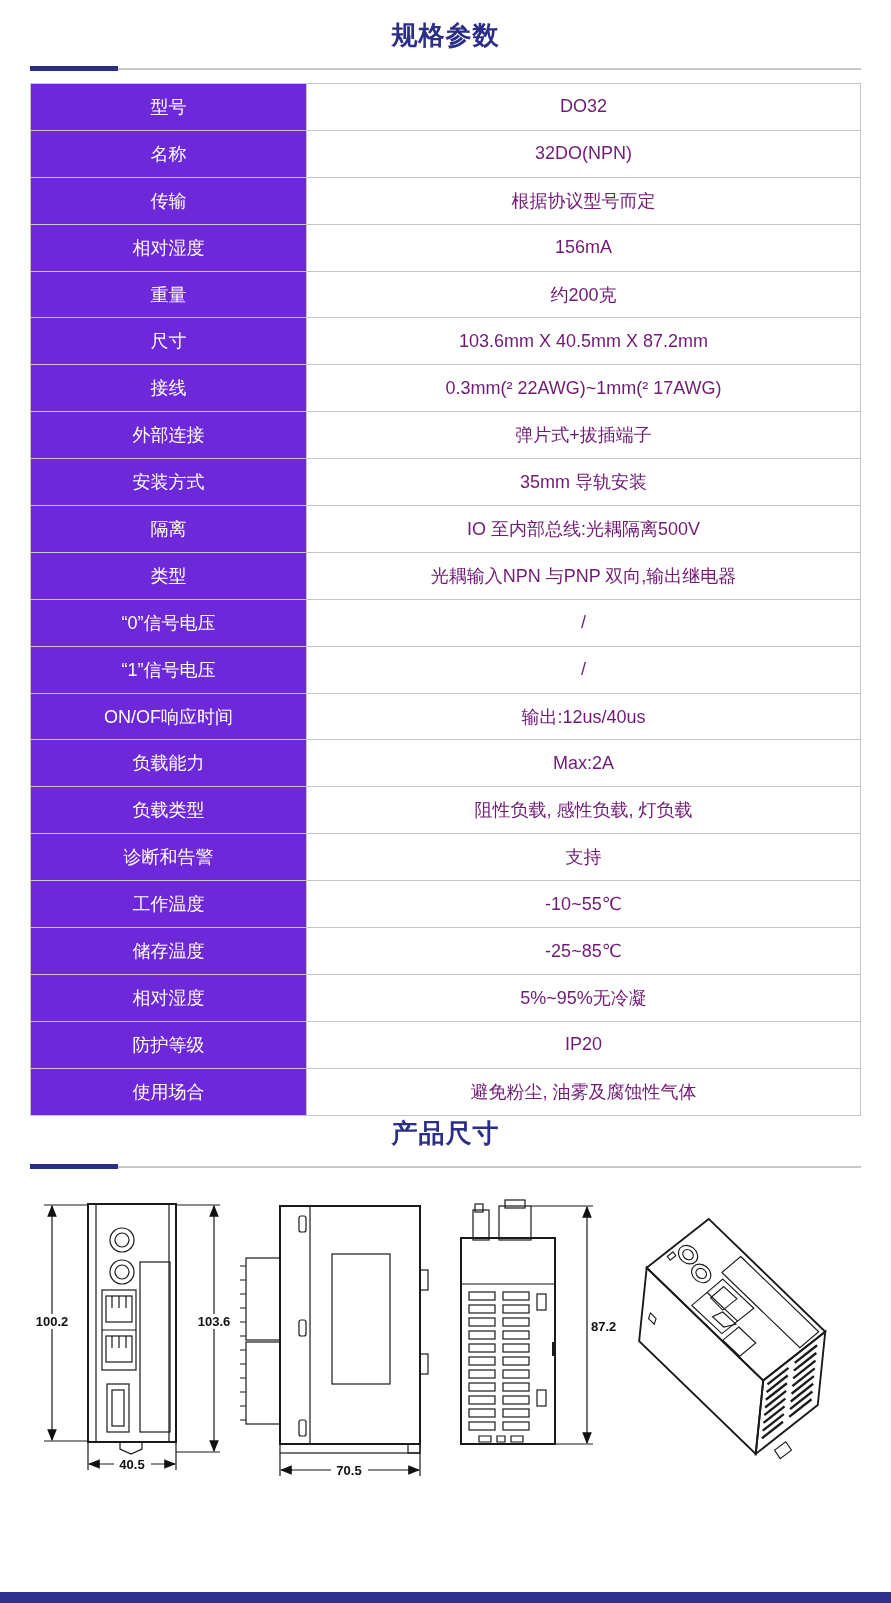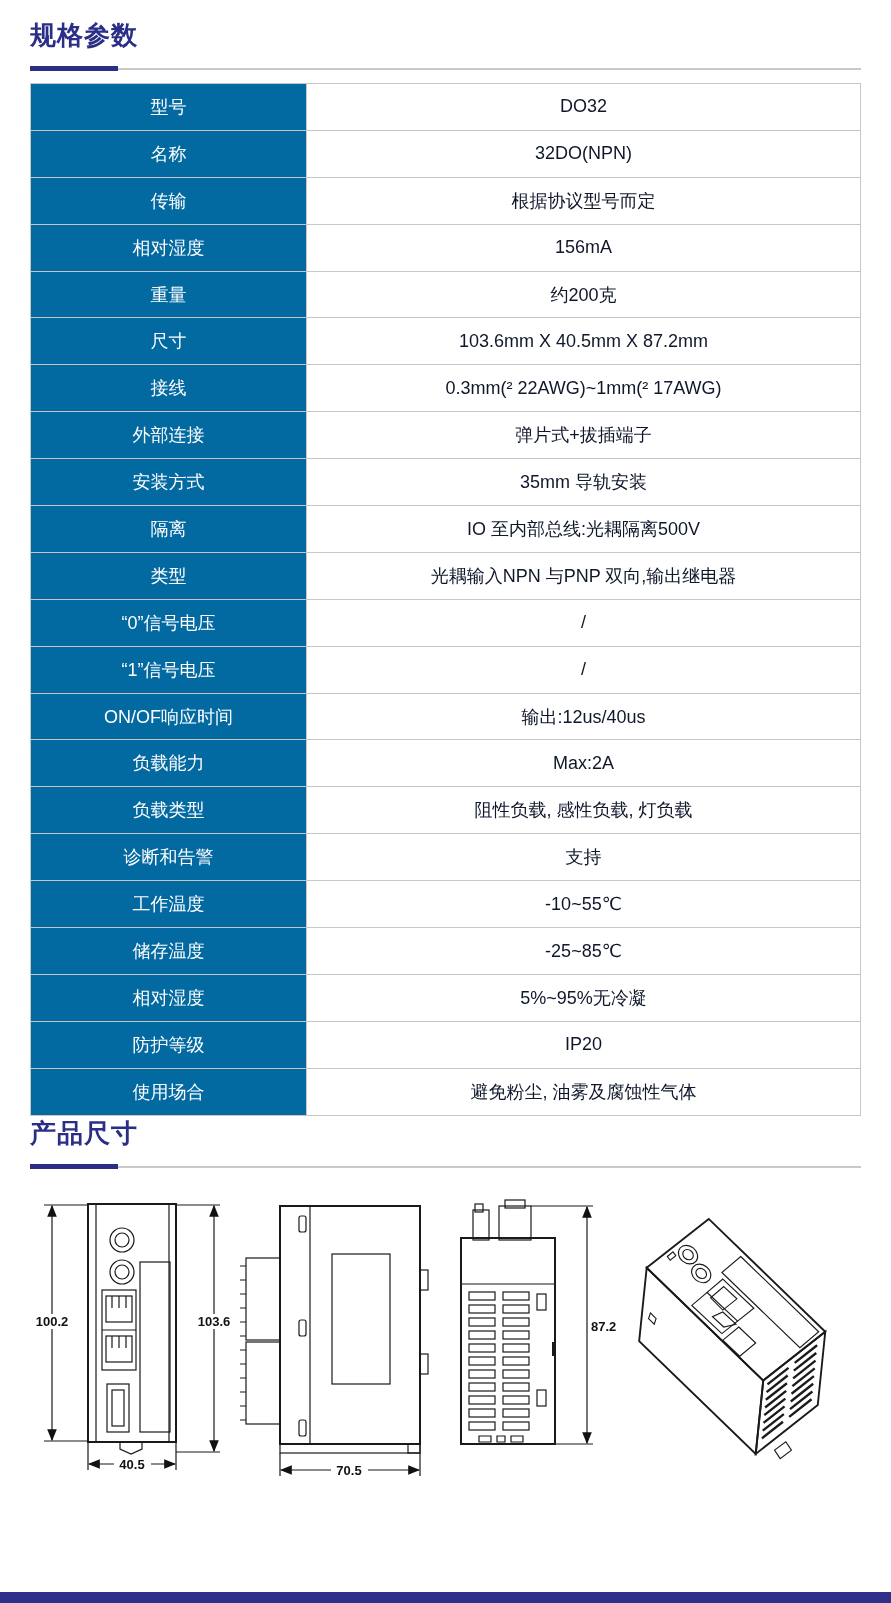--- a/index.html
+++ b/index.html
@@ -15,20 +15,21 @@
     min-height: 1603px;
     padding: 18px 30px 0 30px;
     background: #fff;
   }
   h2.sec-title {
     margin: 0;
     font-size: 26px;
     font-weight: bold;
     color: #2B2E86;
     letter-spacing: 1px;
+    text-align: center;
   }
   .rule {
     position: relative;
     height: 2px;
     background: #c9c9c9;
     margin-top: 15px;
   }
   .rule .accent {
     position: absolute;
     left: 0;
@@ -46,26 +47,26 @@
   table.spec-table td {
     border: 1px solid #c6c6c6;
     height: 46.9px;
     text-align: center;
     vertical-align: middle;
     font-size: 18px;
     padding: 0 8px;
   }
   td.spec-label {
     width: 276px;
-    background: #0369a1;
+    background: #6d28d9;
     color: #ffffff;
   }
   td.spec-value {
     background: #ffffff;
-    color: #0f172a;
+    color: #701a75;
   }
   .sec2 { }
   .drawings {
     margin-top: 24px;
     display: flex;
     justify-content: space-between;
     align-items: flex-end;
     width: 831px;
   }
   .drawings svg { display: block; }

